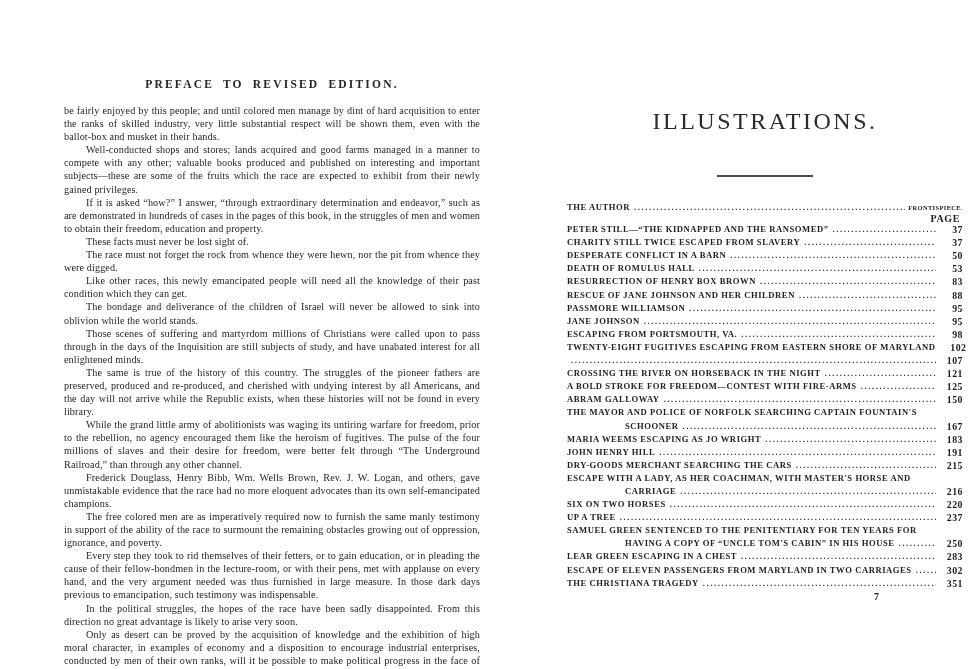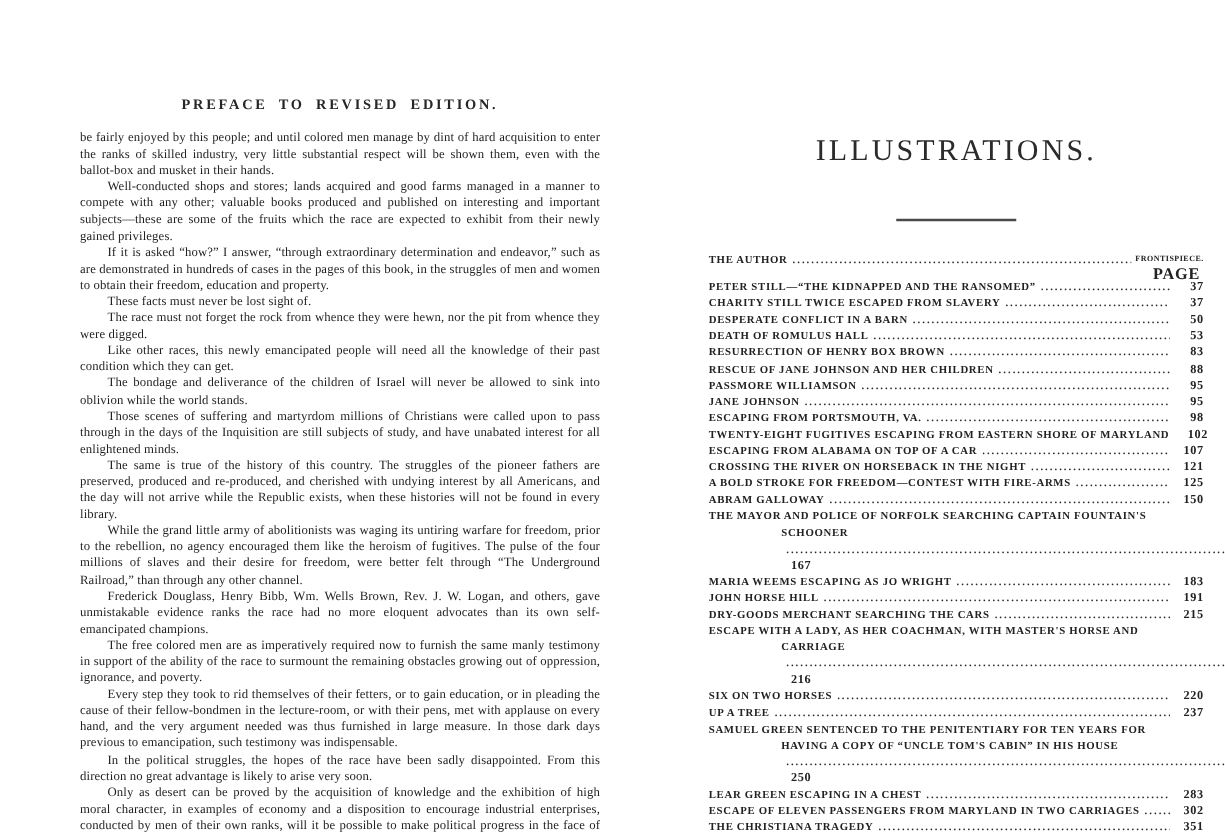--- a/index.html
+++ b/index.html
@@ -62,21 +62,21 @@
   .toc {
     margin-top: 24px;
     font-size: 8.6px;
     font-weight: bold;
     letter-spacing: 0.55px;
     line-height: 13.1px;
     color: #222222;
   }
   .toc-row {
     display: flex;
-    align-items: flex-start;
+    align-items: flex-end;
   }
   .toc-title { white-space: nowrap; }
   .leader {
     flex: 1;
     overflow: hidden;
     white-space: nowrap;
     margin: 0 3px 0 4px;
     min-width: 0;
   }
   .leader::after {
@@ -90,26 +90,26 @@
     text-align: right;
     letter-spacing: 0.5px;
   }
   .frontispiece {
     font-size: 6.4px;
     letter-spacing: 0.4px;
     min-width: 0;
   }
   .page-label-row {
     text-align: right;
-    font-size: 13px;
+    font-size: 10px;
     letter-spacing: 0.6px;
     line-height: 9px;
     padding-right: 3px;
   }
-  .cont { padding-left: 58px; flex-direction: column; }
+  .cont { padding-left: 58px; }
   .folio {
     margin-top: 1px;
     padding-right: 84px;
     text-align: right;
     font-size: 10px;
     font-weight: bold;
   }
 </style>
 </head>
 <body>
@@ -120,21 +120,21 @@
       <p class="noindent">be fairly enjoyed by this people; and until colored men manage by dint of hard acquisition to enter the ranks of skilled industry, very little substantial respect will be shown them, even with the ballot-box and musket in their hands.</p>
       <p>Well-conducted shops and stores; lands acquired and good farms managed in a manner to compete with any other; valuable books produced and published on interesting and important subjects—these are some of the fruits which the race are expected to exhibit from their newly gained privileges.</p>
       <p>If it is asked “how?” I answer, “through extraordinary determination and endeavor,” such as are demonstrated in hundreds of cases in the pages of this book, in the struggles of men and women to obtain their freedom, education and property.</p>
       <p>These facts must never be lost sight of.</p>
       <p>The race must not forget the rock from whence they were hewn, nor the pit from whence they were digged.</p>
       <p>Like other races, this newly emancipated people will need all the knowledge of their past condition which they can get.</p>
       <p>The bondage and deliverance of the children of Israel will never be allowed to sink into oblivion while the world stands.</p>
       <p>Those scenes of suffering and martyrdom millions of Christians were called upon to pass through in the days of the Inquisition are still subjects of study, and have unabated interest for all enlightened minds.</p>
       <p>The same is true of the history of this country.  The struggles of the pioneer fathers are preserved, produced and re-produced, and cherished with undying interest by all Americans, and the day will not arrive while the Republic exists, when these histories will not be found in every library.</p>
       <p>While the grand little army of abolitionists was waging its untiring warfare for freedom, prior to the rebellion, no agency encouraged them like the heroism of fugitives.  The pulse of the four millions of slaves and their desire for freedom, were better felt through “The Underground Railroad,” than through any other channel.</p>
-      <p>Frederick Douglass, Henry Bibb, Wm. Wells Brown, Rev. J. W. Logan, and others, gave unmistakable evidence ranks the race had no more eloquent advocates than its own self-emancipated champions.</p>
+      <p>Frederick Douglass, Henry Bibb, Wm. Wells Brown, Rev. J. W. Logan, and others, gave unmistakable evidence that the race had no more eloquent advocates than its own self-emancipated champions.</p>
       <p>The free colored men are as imperatively required now to furnish the same manly testimony in support of the ability of the race to surmount the remaining obstacles growing out of oppression, ignorance, and poverty.</p>
       <p>Every step they took to rid themselves of their fetters, or to gain education, or in pleading the cause of their fellow-bondmen in the lecture-room, or with their pens, met with applause on every hand, and the very argument needed was thus furnished in large measure.  In those dark days previous to emancipation, such testimony was indispensable.</p>
       <p>In the political struggles, the hopes of the race have been sadly disappointed.  From this direction no great advantage is likely to arise very soon.</p>
       <p>Only as desert can be proved by the acquisition of knowledge and the exhibition of high moral character, in examples of economy and a disposition to encourage industrial enterprises, conducted by men of their own ranks, will it be possible to make political progress in the face of the present public sentiment.</p>
     </div>
 
 </div>
 
 <div class="right-page">
   <h1 class="ill-heading">ILLUSTRATIONS.</h1>
@@ -191,21 +191,20 @@
         <span class="toc-title">ESCAPING FROM PORTSMOUTH, VA.</span>
         <span class="leader"></span>
         <span class="toc-page">98</span>
       </div>
       <div class="toc-row">
         <span class="toc-title">TWENTY-EIGHT FUGITIVES ESCAPING FROM EASTERN SHORE OF MARYLAND</span>
         <span class="leader"></span>
         <span class="toc-page">102</span>
       </div>
       <div class="toc-row">
-        <span class="toc-title">ESCAPING FROM ALABAMA ON TOP OF A CAR</span>
         <span class="leader"></span>
         <span class="toc-page">107</span>
       </div>
       <div class="toc-row">
         <span class="toc-title">CROSSING THE RIVER ON HORSEBACK IN THE NIGHT</span>
         <span class="leader"></span>
         <span class="toc-page">121</span>
       </div>
       <div class="toc-row">
         <span class="toc-title">A BOLD STROKE FOR FREEDOM—CONTEST WITH FIRE-ARMS</span>
@@ -224,21 +223,21 @@
         <span class="toc-title">SCHOONER</span>
         <span class="leader"></span>
         <span class="toc-page">167</span>
       </div>
       <div class="toc-row">
         <span class="toc-title">MARIA WEEMS ESCAPING AS JO WRIGHT</span>
         <span class="leader"></span>
         <span class="toc-page">183</span>
       </div>
       <div class="toc-row">
-        <span class="toc-title">JOHN HORSE HILL</span>
+        <span class="toc-title">JOHN HENRY HILL</span>
         <span class="leader"></span>
         <span class="toc-page">191</span>
       </div>
       <div class="toc-row">
         <span class="toc-title">DRY-GOODS MERCHANT SEARCHING THE CARS</span>
         <span class="leader"></span>
         <span class="toc-page">215</span>
       </div>
       <div class="toc-row">
         <span class="toc-title">ESCAPE WITH A LADY, AS HER COACHMAN, WITH MASTER'S HORSE AND</span>

